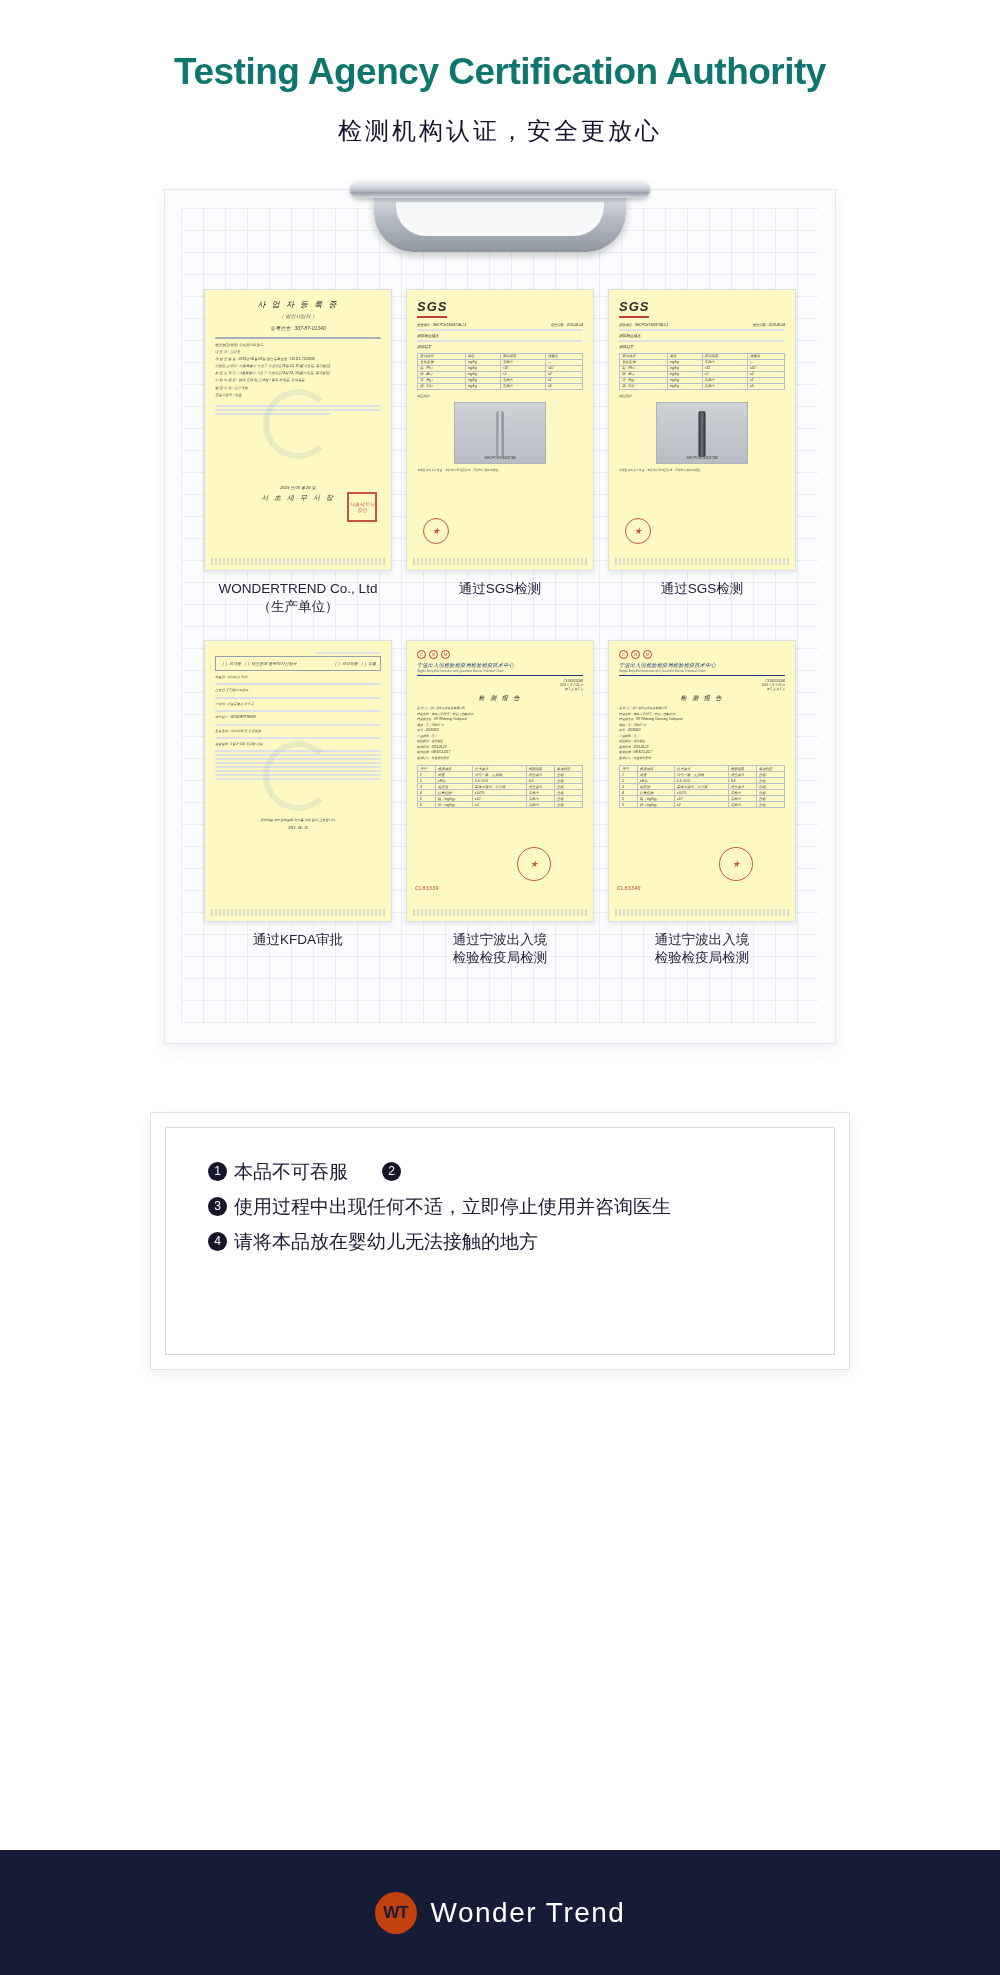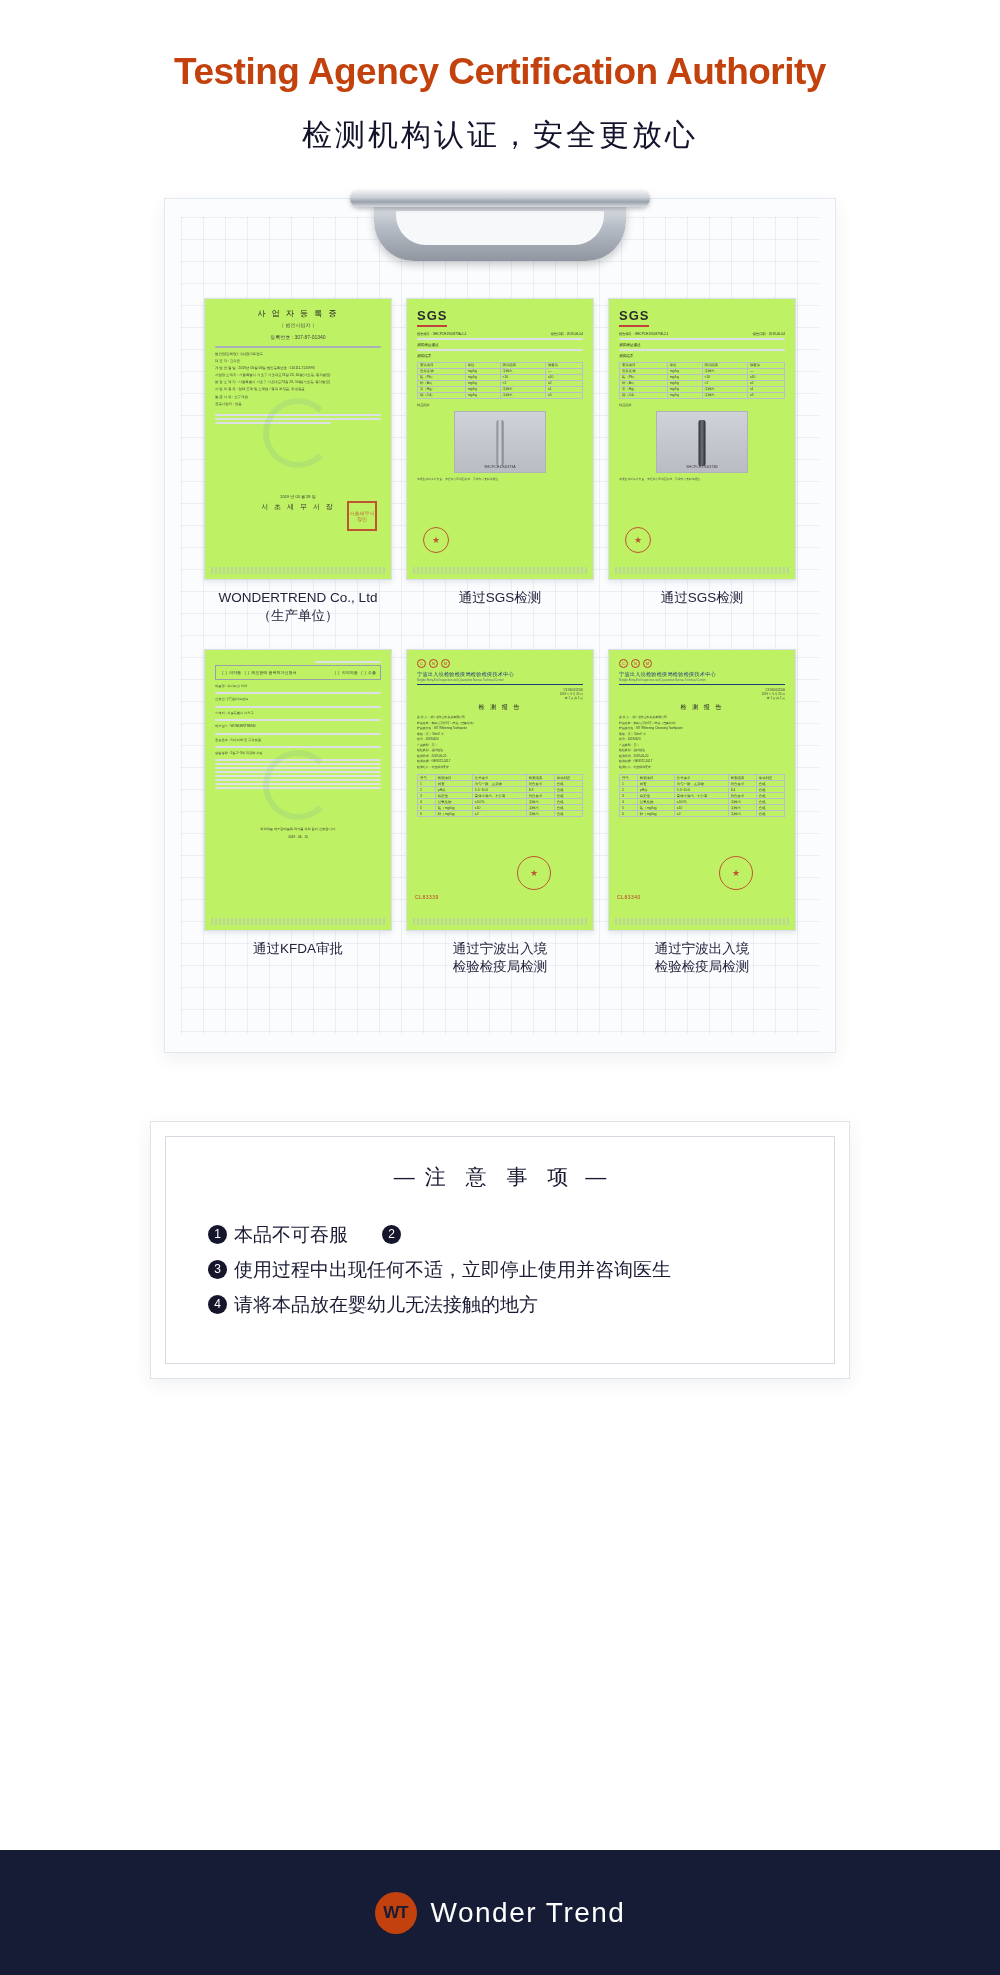--- a/index.html
+++ b/index.html
@@ -16,26 +16,26 @@
 
   
   .header {
     padding-top: 52px;
     text-align: center;
   }
   .header-title {
     font-size: 37px;
     font-weight: bold;
     letter-spacing: -0.5px;
-    color: #c2410c;
+    color: #0f766e;
     line-height: 1.1;
   }
   .header-sub {
     margin-top: 22px;
-    font-size: 30px;
+    font-size: 24px;
     letter-spacing: 3px;
     color: #13142b;
   }
 
   
   .board-wrap {
     position: relative;
     margin: 42px auto 0 auto;
     width: 672px;
     height: 855px;
@@ -100,27 +100,28 @@
     gap: 24px;
   }
   .cert-row {
     display: flex;
     justify-content: space-between;
   }
   .cert-cell { width: 188px; }
   .cert-img {
     width: 188px;
     height: 282px;
-    background: #bef264;
+    background: #fef9c3;
     border: 1px solid #dadfe6;
     box-shadow: 0 2px 5px rgba(30,40,70,0.10);
     position: relative;
     overflow: hidden;
     font-size: 3.2px;
     color: #555;
+    font-style: italic;
   }
   .cert-caption {
     margin-top: 9px;
     text-align: center;
     font-size: 13.5px;
     line-height: 1.35;
     color: #23243c;
   }
 
   
@@ -794,23 +795,20 @@
           <div>检验检疫局检测</div>
         </div>
       </div>
     </div>
 
   </div>
 </div>
 
 <div class="notice-outer">
   <div class="notice-inner">
-    <div class="notice-title">
-      <span class="dash">—</span><span>注 意 事 项</span><span class="dash">—</span>
-    </div>
     <div class="notice-lines">
       <div class="notice-line">
         <span class="notice-item">
           <span class="num">1</span>
           <span>本品不可吞服</span>
         </span>
         <span class="gap"></span>
         <span class="notice-item">
           <span class="num">2</span>
         </span>

